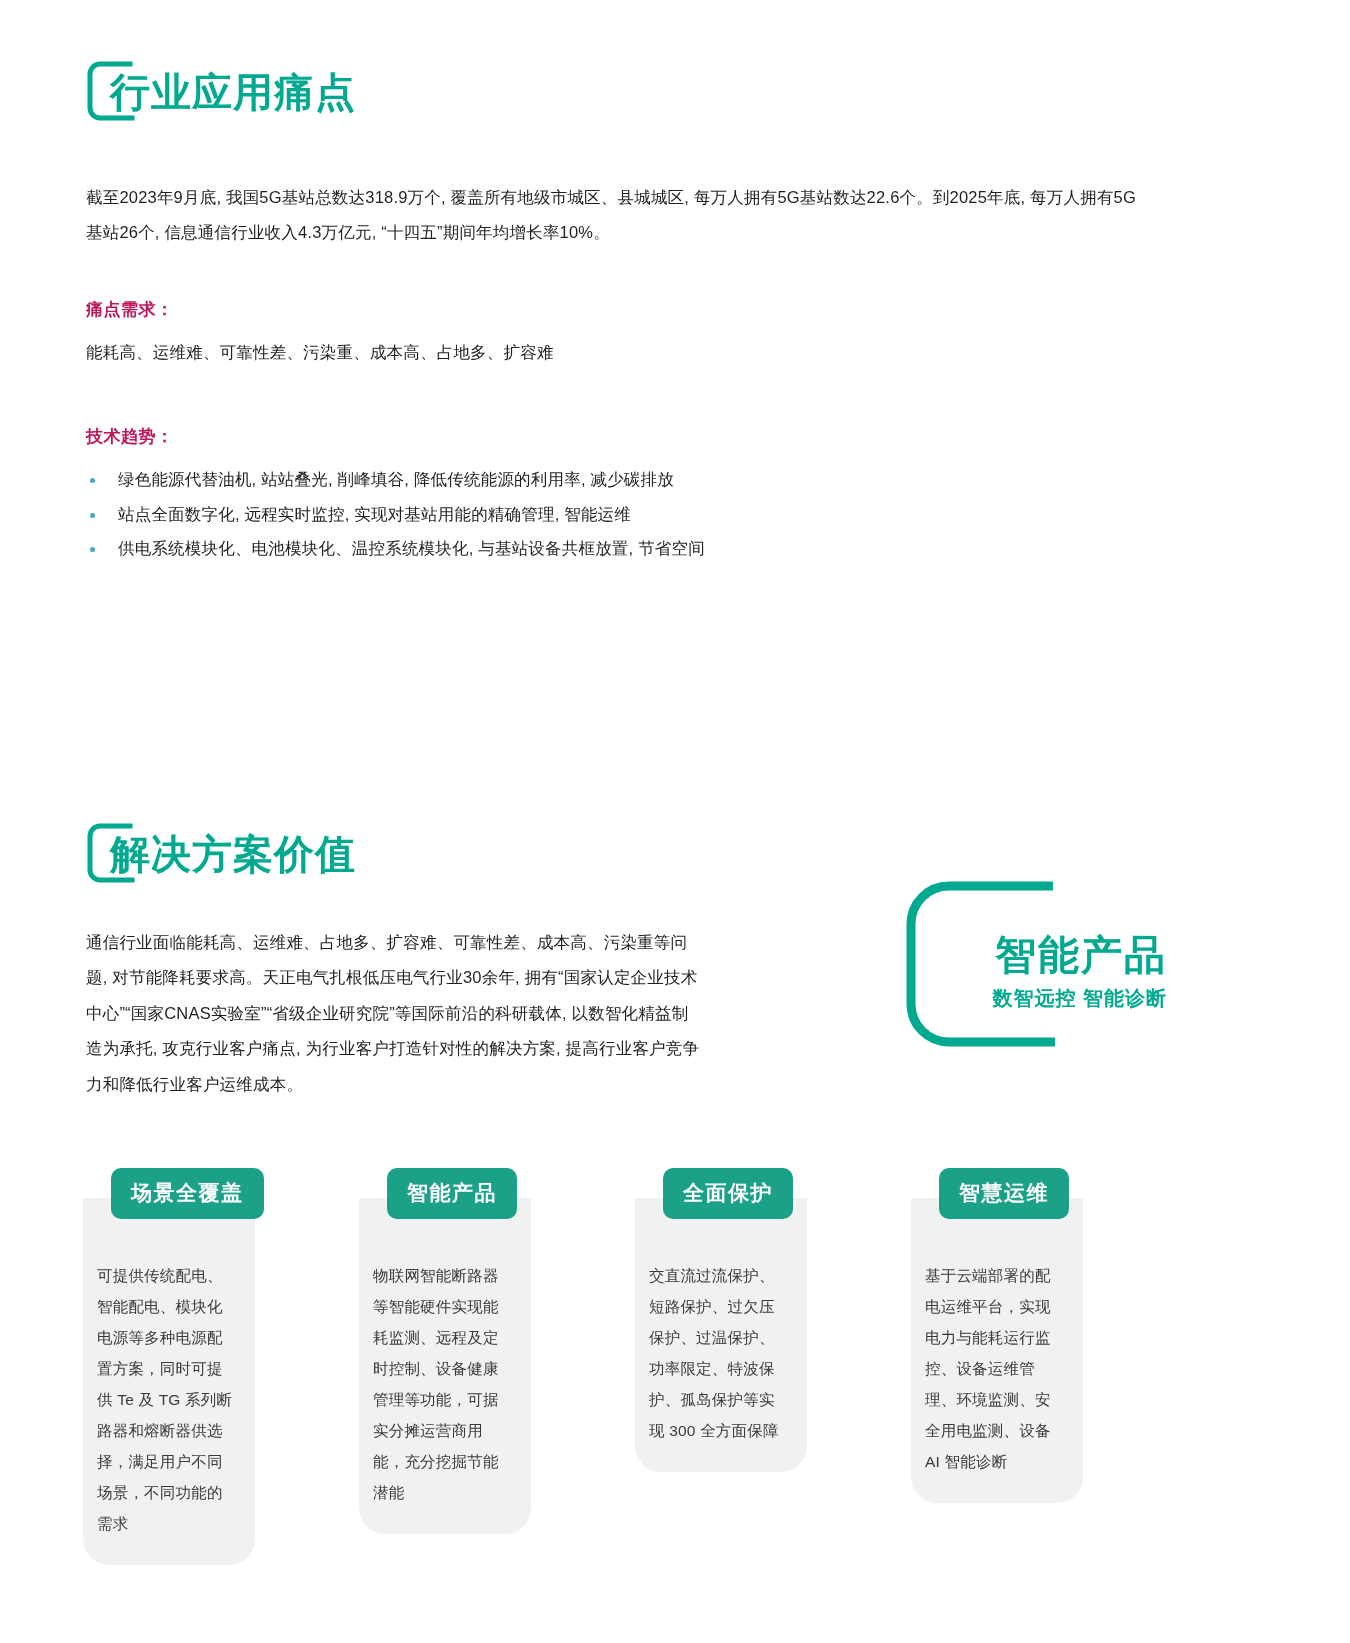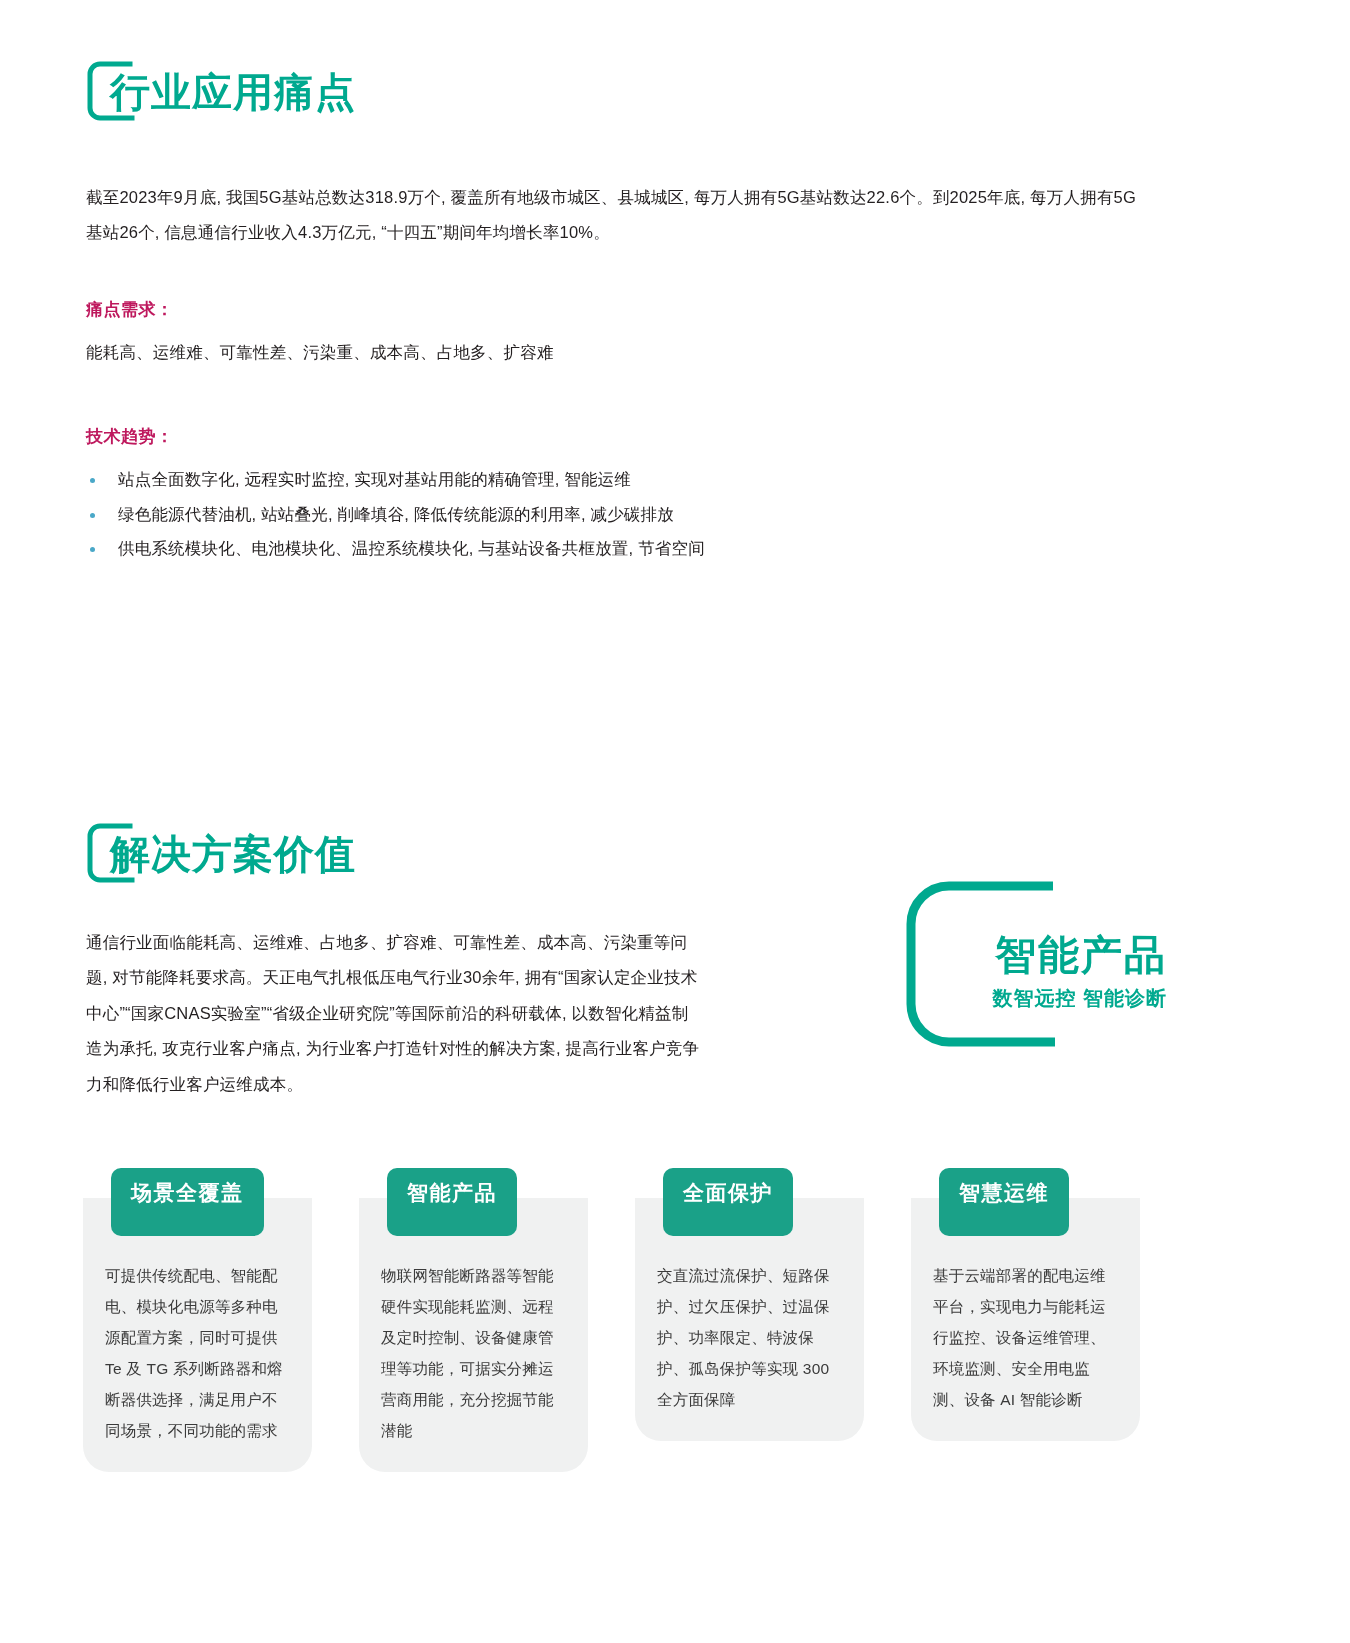--- a/index.html
+++ b/index.html
@@ -141,40 +141,40 @@
     position: relative;
     width: 200px;
     margin-right: 76px;
   }
   .card:last-child { margin-right: 0; }
 
   .card-body {
     position: absolute;
     left: 0;
     top: 30px;
-    width: 229px;
+    width: 172px;
     background: #f0f1f1;
     border-radius: 0 0 26px 26px;
-    padding: 62px 22px 26px 22px;
+    padding: 62px 22px 26px 14px;
     box-sizing: border-box;
     font-size: 15.5px;
     line-height: 2.0;
     color: #3a3a3a;
     letter-spacing: 0.2px;
   }
   .card-tag {
     position: absolute;
     left: 28px;
     top: 0;
     background: #1aa188;
     color: #ffffff;
     font-size: 21px;
     font-weight: 700;
     letter-spacing: 1.5px;
-    padding: 11px 20px 29px 20px;
+    padding: 11px 20px 12px 20px;
     border-radius: 10px 10px 10px 10px;
     white-space: nowrap;
     z-index: 2;
     box-shadow: 0 0 0 0 rgba(0,0,0,0);
   }
 </style>
 </head>
 <body>
 
 <div class="section-head" style="left:86px; top:60px;">
@@ -188,22 +188,22 @@
 
 <div class="body-text" style="left:86px; top:180px; width:1060px;">截至2023年9月底, 我国5G基站总数达318.9万个, 覆盖所有地级市城区、县城城区, 每万人拥有5G基站数达22.6个。到2025年底, 每万人拥有5G基站26个, 信息通信行业收入4.3万亿元, “十四五”期间年均增长率10%。</div>
 
 <div class="sub-head" style="left:86px; top:298px;">痛点需求：</div>
 
 <div class="plain-line" style="left:86px; top:342px;">能耗高、运维难、可靠性差、污染重、成本高、占地多、扩容难</div>
 
 <div class="sub-head" style="left:86px; top:425px;">技术趋势：</div>
 
 <ul class="bullet-list" style="left:86px; top:462px; width:1000px;">
+  <li>绿色能源代替油机, 站站叠光, 削峰填谷, 降低传统能源的利用率, 减少碳排放</li>
   <li>站点全面数字化, 远程实时监控, 实现对基站用能的精确管理, 智能运维</li>
-  <li>绿色能源代替油机, 站站叠光, 削峰填谷, 降低传统能源的利用率, 减少碳排放</li>
   <li>供电系统模块化、电池模块化、温控系统模块化, 与基站设备共框放置, 节省空间</li>
 </ul>
 
 <div class="section-head" style="left:86px; top:822px;">
   <div class="bracket">
     <svg width="60" height="62" viewBox="0 0 60 62" xmlns="http://www.w3.org/2000/svg">
       <path d="M44 4 H14 A10 10 0 0 0 4 14 V48 A10 10 0 0 0 14 58 H46" fill="none" stroke="#00a98f" stroke-width="5" stroke-linecap="square"></path>
     </svg>
   </div>
   <div class="section-title">解决方案价值</div>

